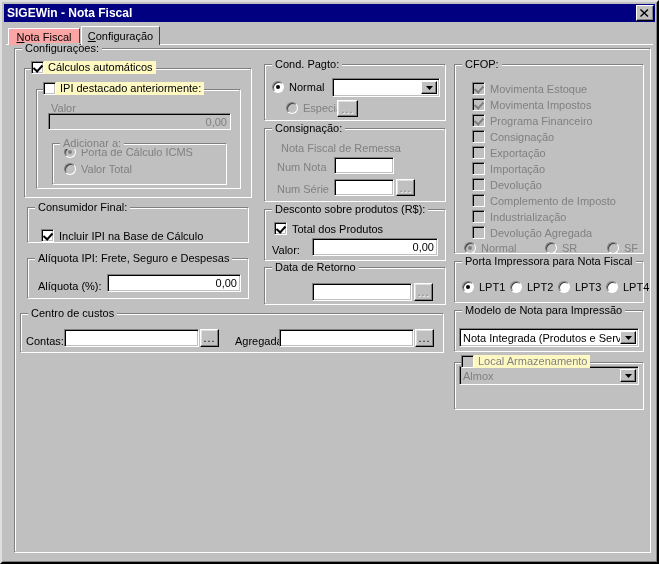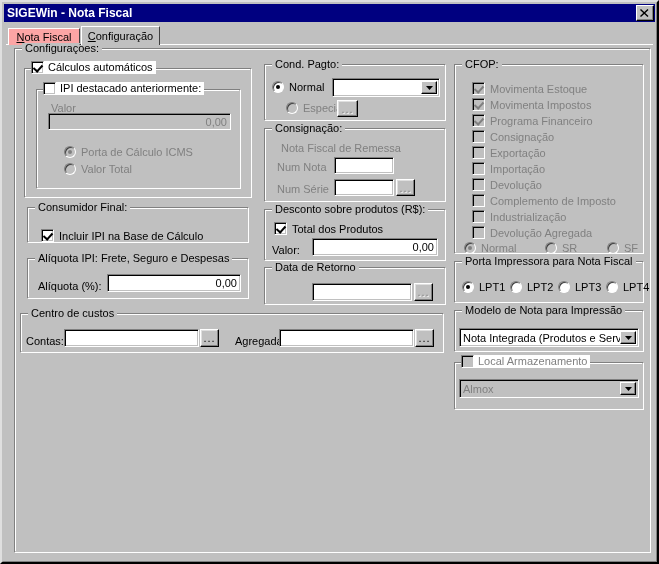--- a/index.html
+++ b/index.html
@@ -75,21 +75,21 @@
     content:"";position:absolute;left:0px;top:0px;right:1px;bottom:1px;
     border:1px solid #ffffff;border-left-color:#ffffff;border-top-color:#ffffff;
     border-right:0;border-bottom:0;pointer-events:none;
   }
   .grp > .cap{
     position:absolute;top:-6px;left:7px;background:#c0c0c0;
     padding:0 3px;font-size:11px;white-space:nowrap;z-index:2;line-height:11px;
   }
   .grp > .cap.dim{color:#808080;}
   .cap-check{
-    position:absolute;top:-8px;left:6px;background:#ffffff;
+    position:absolute;top:-8px;left:6px;background:#fef9c3;
     padding:0 3px 0 0;z-index:2;display:flex;align-items:center;gap:4px;
     line-height:13px;
   }
   
   .lbl{position:absolute;white-space:nowrap;font-size:11px;}
   .dim{color:#808080;}
   
   .txt{
     position:absolute;box-sizing:border-box;background:#ffffff;
     border-top:1px solid #808080;border-left:1px solid #808080;
@@ -200,20 +200,23 @@
 
  <div class="grp" style="left:34px;top:87px;width:205px;height:100px;">
    <span class="cap-check">
      <span class="cb"></span>
      <span>IPI destacado anteriormente:</span>
    </span>
  </div>
  <div class="lbl dim" style="left:49px;top:100px;">Valor</div>
  <div class="txt right disabled" style="left:46px;top:111px;width:183px;height:17px;">0,00</div>
 
+ <div class="grp" style="left:50px;top:141px;width:175px;height:42px;">
+   <span class="cap dim">Adicionar a:</span>
+ </div>
  <div class="ctl dim" style="left:62px;top:144px;">
    <span class="rb checked disabled"></span>
    <span>Porta de Cálculo ICMS</span>
  </div>
  <div class="ctl dim" style="left:62px;top:161px;">
    <span class="rb disabled"></span>
    <span>Valor Total</span>
  </div>
 
  <div class="grp" style="left:25px;top:205px;width:222px;height:36px;">
@@ -380,21 +383,21 @@
         </svg>
    </span>
  </div>
 
  <div class="grp" style="left:452px;top:360px;width:190px;height:48px;">
    <span class="cap-check">
      <span class="cb disabled"></span>
      <span class="dim">Local Armazenamento</span>
    </span>
  </div>
- <div class="combo disabled" style="left:457px;top:377px;width:180px;height:19px;">
+ <div class="combo disabled" style="left:457px;top:364px;width:180px;height:19px;">
    <span>Almox</span>
    <span class="arrowbtn">
      <svg width="7" height="4" viewBox="0 0 7 4">
           <path d="M0 0 L7 0 L3.5 4 Z" fill="#000"></path>
         </svg>
    </span>
  </div>
 
 </div>
 

